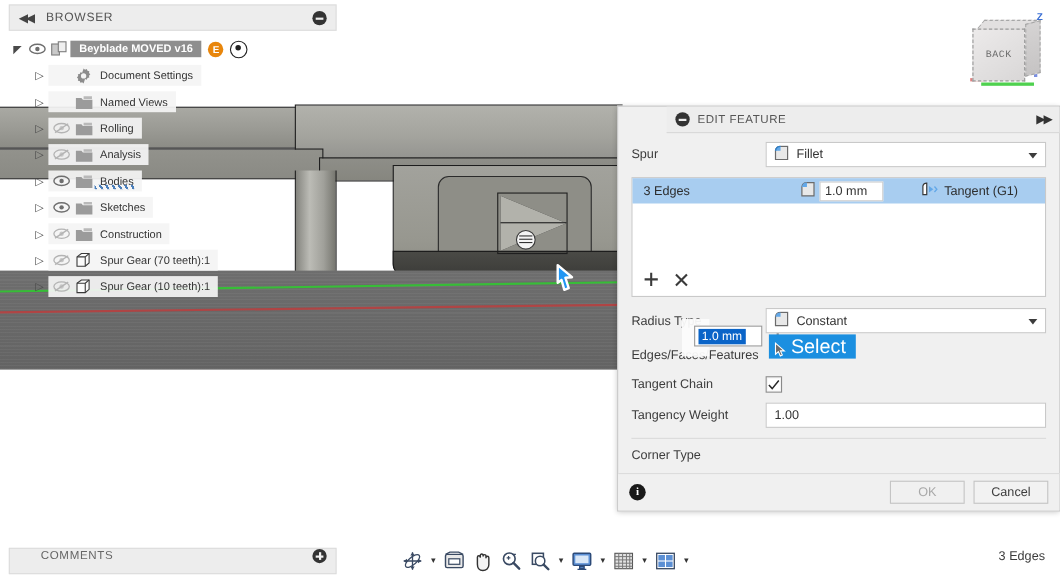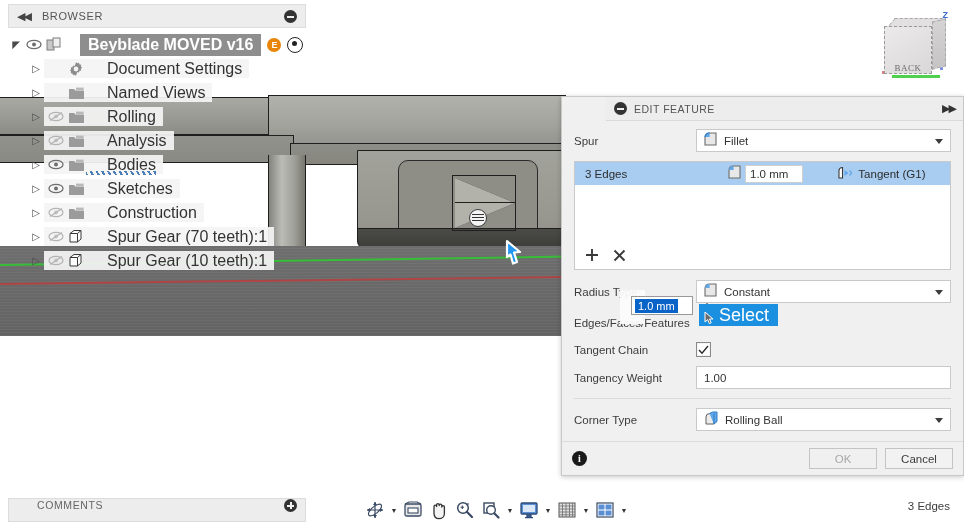--- a/index.html
+++ b/index.html
@@ -50,22 +50,22 @@
   .manip{position:absolute;left:469px;top:209px;width:16px;height:16px;border-radius:50%;
     background:#f4f4f4;border:1px solid #3a3a3a;}
   .manip:before{content:"";position:absolute;left:2px;top:7px;width:12px;height:1px;background:#333;}
   .manip:after{content:"";position:absolute;left:2px;top:4px;width:12px;height:1px;background:#333;
     box-shadow:0 6px 0 #333;}
   .cursor-arrow{position:absolute;left:503px;top:235px;width:28px;height:32px;}
   
   #viewcube{position:absolute;right:8px;top:12px;width:86px;height:72px;}
   .vc-face{position:absolute;left:14px;top:14px;width:48px;height:48px;
     background:linear-gradient(145deg,#eceaea,#d9d7d7);border:1px dashed #9a9a9a;box-sizing:border-box;
-    display:flex;align-items:flex-end;justify-content:center;
-    font-size:9px;color:#6d6d6d;letter-spacing:.5px;font-family:Liberation Serif, serif;}
+    display:flex;align-items:center;justify-content:center;
+    font-size:9px;color:#6d6d6d;letter-spacing:.5px;font-family:Liberation Mono, monospace;}
   .vc-side{position:absolute;left:62px;top:8px;width:14px;height:48px;
     background:linear-gradient(180deg,#d5d3d3,#c6c4c4);border:1px dashed #a7a7a7;box-sizing:border-box;
     transform:skewY(-14deg);}
   .vc-top{position:absolute;left:20px;top:6px;width:48px;height:12px;
     background:#e2e0e0;border:1px dashed #a7a7a7;box-sizing:border-box;transform:skewX(-40deg);}
   .vc-z{position:absolute;right:8px;top:-2px;font-size:9px;color:#3b6fd4;font-weight:bold;}
   .vc-axis-z{position:absolute;right:13px;top:10px;width:3px;height:48px;background:#7b8fe0;}
   .vc-axis-y{position:absolute;left:22px;bottom:6px;width:48px;height:3px;background:#4fd14f;}
   .vc-axis-x{position:absolute;left:12px;bottom:10px;width:12px;height:3px;background:#e08080;}
   
@@ -77,21 +77,21 @@
   .circle-minus,.circle-plus{width:13px;height:13px;border-radius:50%;background:#333;position:relative;}
   .circle-minus:before{content:"";position:absolute;left:3px;top:6px;width:7px;height:2px;background:#ededed;}
   .circle-plus:before{content:"";position:absolute;left:3px;top:5.5px;width:7px;height:2px;background:#f2f2f2;}
   .circle-plus:after{content:"";position:absolute;left:5.5px;top:3px;width:2px;height:7px;background:#f2f2f2;}
   .tree{margin-top:6px;}
   .row{display:flex;align-items:center;height:21px;margin-bottom:3px;}
   .row .tag{display:flex;align-items:center;background:rgba(244,244,244,.93);padding:1px 7px 1px 2px;height:19px;box-sizing:border-box;}
   .expander{width:16px;text-align:center;color:#4a4a4a;font-size:10px;flex:none;}
   .eye{width:20px;flex:none;display:flex;align-items:center;justify-content:center;}
   .ico{width:20px;flex:none;display:flex;align-items:center;justify-content:center;}
-  .nm{font-size:16px;color:#333;padding-left:5px;white-space:nowrap;margin-left:16px;}
+  .nm{font-size:10px;color:#333;padding-left:5px;white-space:nowrap;}
   .row-doc .nm{background:#8e8e8e;color:#fff;font-weight:bold;padding:2px 8px;}
   .badge-e{width:14px;height:14px;border-radius:50%;background:#e8860c;color:#fff;font-size:9px;
     font-weight:bold;display:flex;align-items:center;justify-content:center;margin-left:6px;}
   .target{width:14px;height:14px;border-radius:50%;border:1.5px solid #222;margin-left:6px;position:relative;}
   .target:before{content:"";position:absolute;left:3.2px;top:3.2px;width:5px;height:5px;border-radius:50%;background:#222;}
   .hover-ul{position:absolute;left:0;right:0;bottom:-1px;height:4px;
     background:repeating-linear-gradient(60deg,#4a7ebb 0 2px,transparent 2px 5px);}
   .nm-wrap{position:relative;}
   
   #comments{position:absolute;left:8px;top:498px;width:298px;height:24px;background:#ededed;
@@ -565,33 +565,20 @@
       <span class="flabel">Tangency Weight</span>
       <span class="fctrl">
         <span class="txtinput">1.00</span>
       </span>
     </div>
 
     <div class="divider"></div>
 
     <div class="frow" style="margin-bottom:10px;">
       <span class="flabel">Corner Type</span>
-      <span class="fctrl">
-        <span class="sel">
-          <span>
-            <svg width="16" height="15" viewBox="0 0 16 15">
-                <path d="M3 13 V6 A3.4 3.4 0 016.4 2.6 H11 V13 Z" fill="#ececec" stroke="#5f5f5f" stroke-width="1"></path>
-                <path d="M6.4 2.6 L9.6 1 H14 V10.5 L11 13" fill="#63a8e8" stroke="#2f7fc6" stroke-width="1"></path>
-                <path d="M11 2.6 V13" stroke="#2f7fc6" stroke-width="1"></path>
-              </svg>
-          </span>
-          <span class="txt">Rolling Ball</span>
-          <span class="arrow"></span>
-        </span>
-      </span>
     </div>
   </div>
 
   <div class="dlg-foot">
     <span class="info-i">i</span>
     <span class="foot-spacer"></span>
     <span class="btn disabled">OK</span>
     <span class="btn">Cancel</span>
   </div>
 </div>

